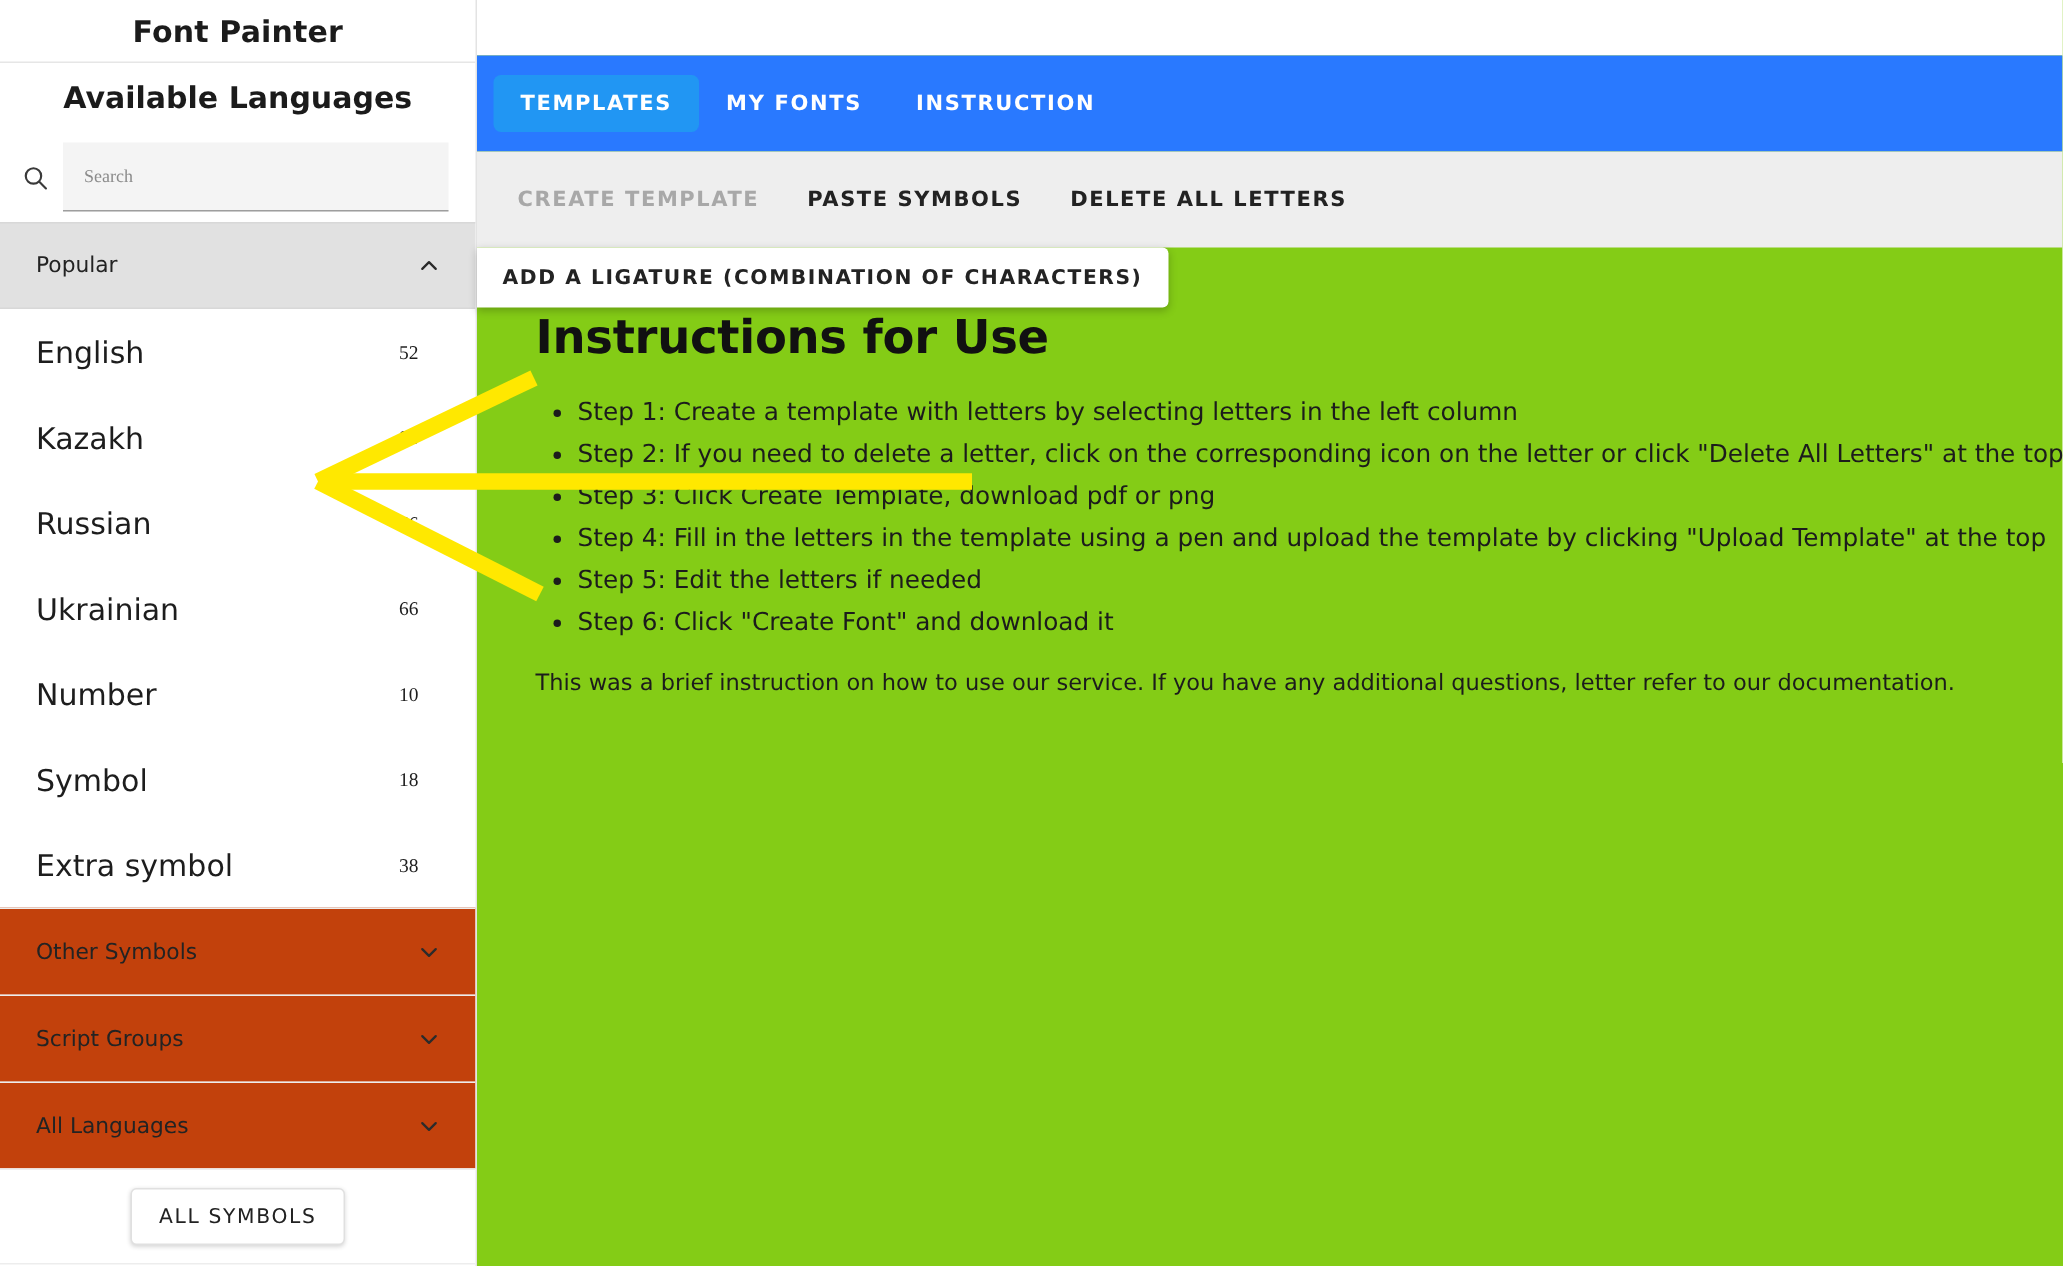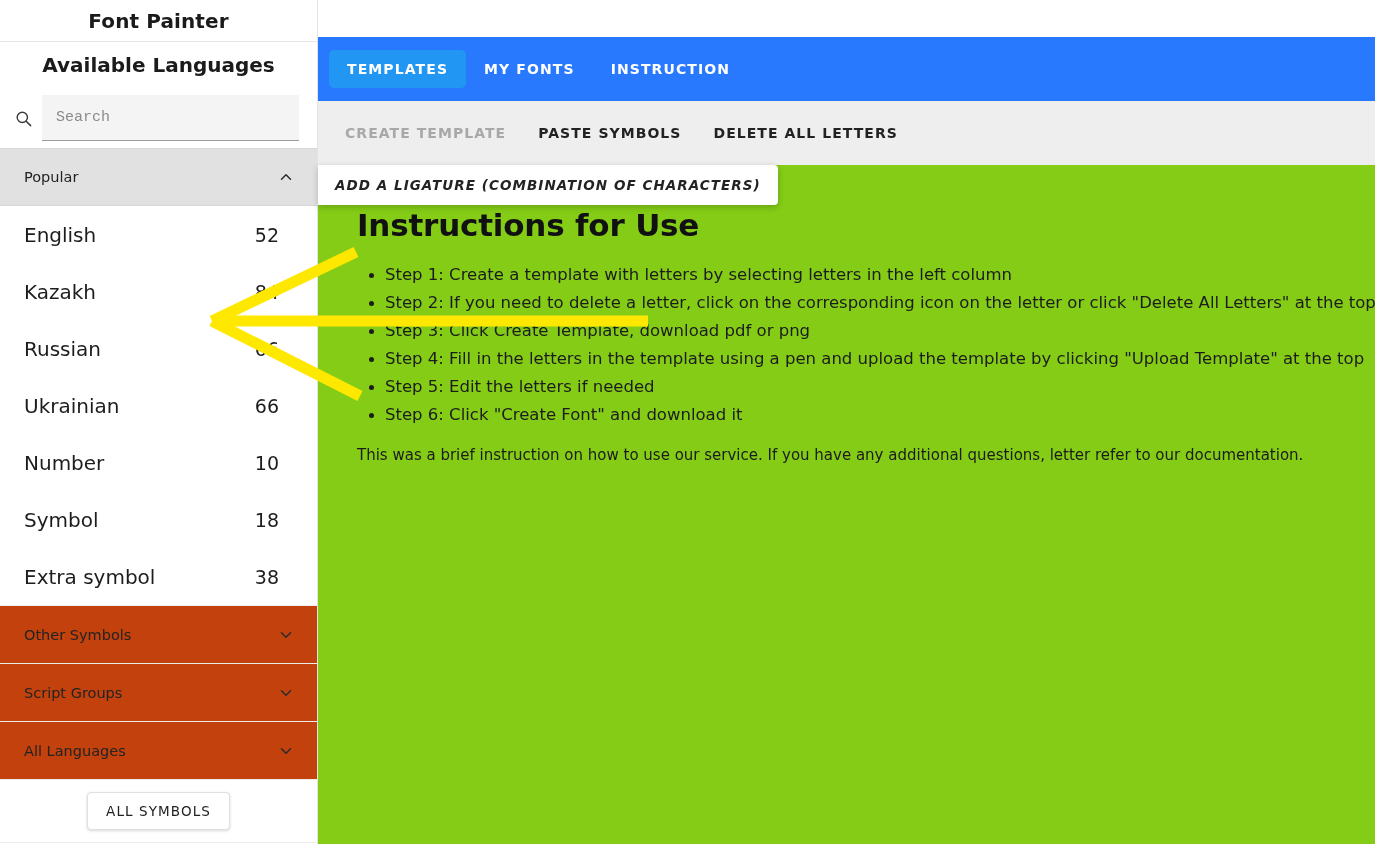--- a/index.html
+++ b/index.html
@@ -42,21 +42,21 @@
   .search-field {
     flex: 1; margin-right: 18px; height: 46px;
     background: #f4f4f4;
     border-bottom: 1px solid #9e9e9e;
     display: flex; align-items: center;
   }
   .search-field input {
     border: 0; outline: 0; background: transparent;
     width: 100%; height: 100%;
     padding: 0 14px;
-    font-family: Liberation Mono, monospace; font-size: 15px; color: #0369a1;
+    font-family: Liberation Serif, serif; font-size: 12px; color: #0369a1;
   }
   .search-field input::placeholder { color: #8b8b8b; }
 
   .group-header {
     height: 58px;
     display: flex; align-items: center; justify-content: space-between;
     padding: 0 22px 0 24px;
     font-size: 14.5px; color: #232323;
     background: #c2410c;
     border-top: 1px solid #ededed;
@@ -70,21 +70,21 @@
   .chev { width: 18px; height: 18px; color: #2b2b2b; display:block; }
 
   .lang-list { background: #fff; }
   .lang-row {
     height: 57px;
     display: flex; align-items: center; justify-content: space-between;
     padding: 0 38px 0 24px;
     cursor: pointer;
   }
   .lang-name { font-size: 20px; color: #1d1d1d; }
-  .lang-count { font-size: 19px; color: #1d1d1d; }
+  .lang-count { font-size: 13px; color: #1d1d1d; font-family: Liberation Serif, serif; }
 
   .all-symbols-wrap {
     border-top: 1px solid #ededed;
     border-bottom: 1px solid #ededed;
     height: 64px;
     display: flex; align-items: center; justify-content: center;
     background: #fff;
   }
   .all-symbols-btn {
     background: #ffffff;
@@ -124,21 +124,21 @@
   }
   .tool-btn.disabled { color: #a8a8a8; cursor: default; }
 
   .ligature-panel {
     position: absolute; left: 0; top: 128px;
     background: #ffffff;
     border-radius: 0 4px 4px 0;
     box-shadow: 0 2px 6px rgba(0,0,0,.22);
     padding: 12px 17px;
     font-size: 13.5px; letter-spacing: 1.05px; font-weight: bold;
-    color: #232323; cursor: pointer; white-space: nowrap; font-style: italic;
+    color: #232323; cursor: pointer; white-space: nowrap;
   }
 
   .content { padding: 42px 0 0 39px; }
   .content h1 {
     font-size: 31px; font-weight: bold; color: #111; letter-spacing: -.2px;
   }
   .steps { margin: 18px 0 0 28px; }
   .steps li {
     font-size: 16.5px; color: #1c1c1c; line-height: 27px;
     margin-bottom: 1px; white-space: nowrap;

